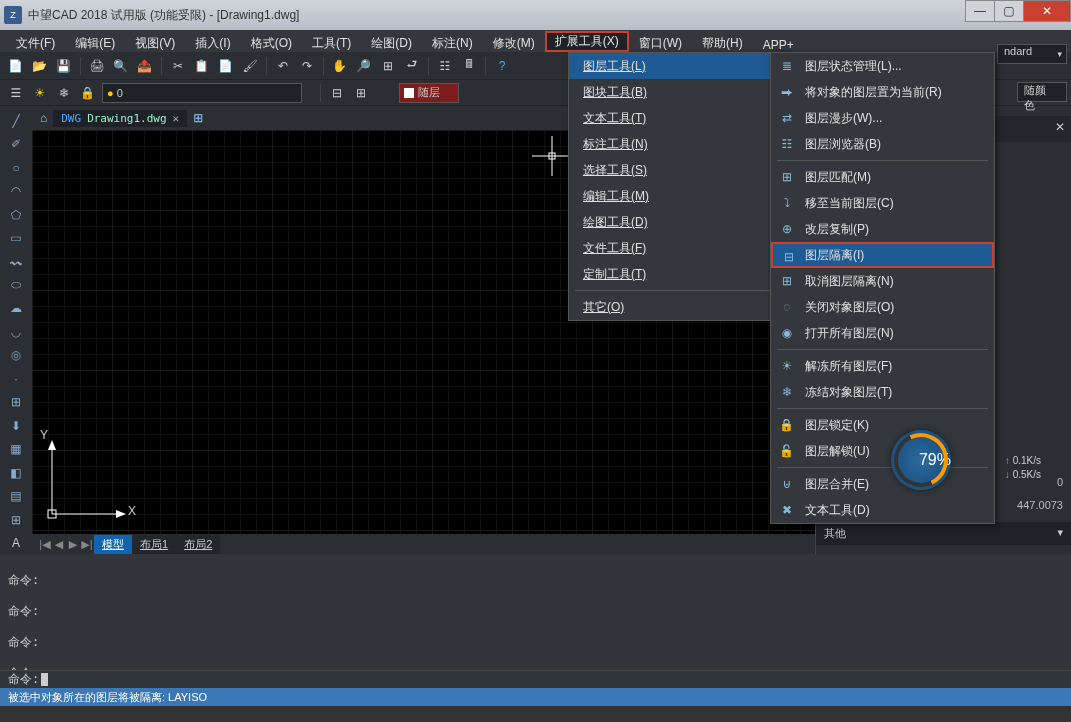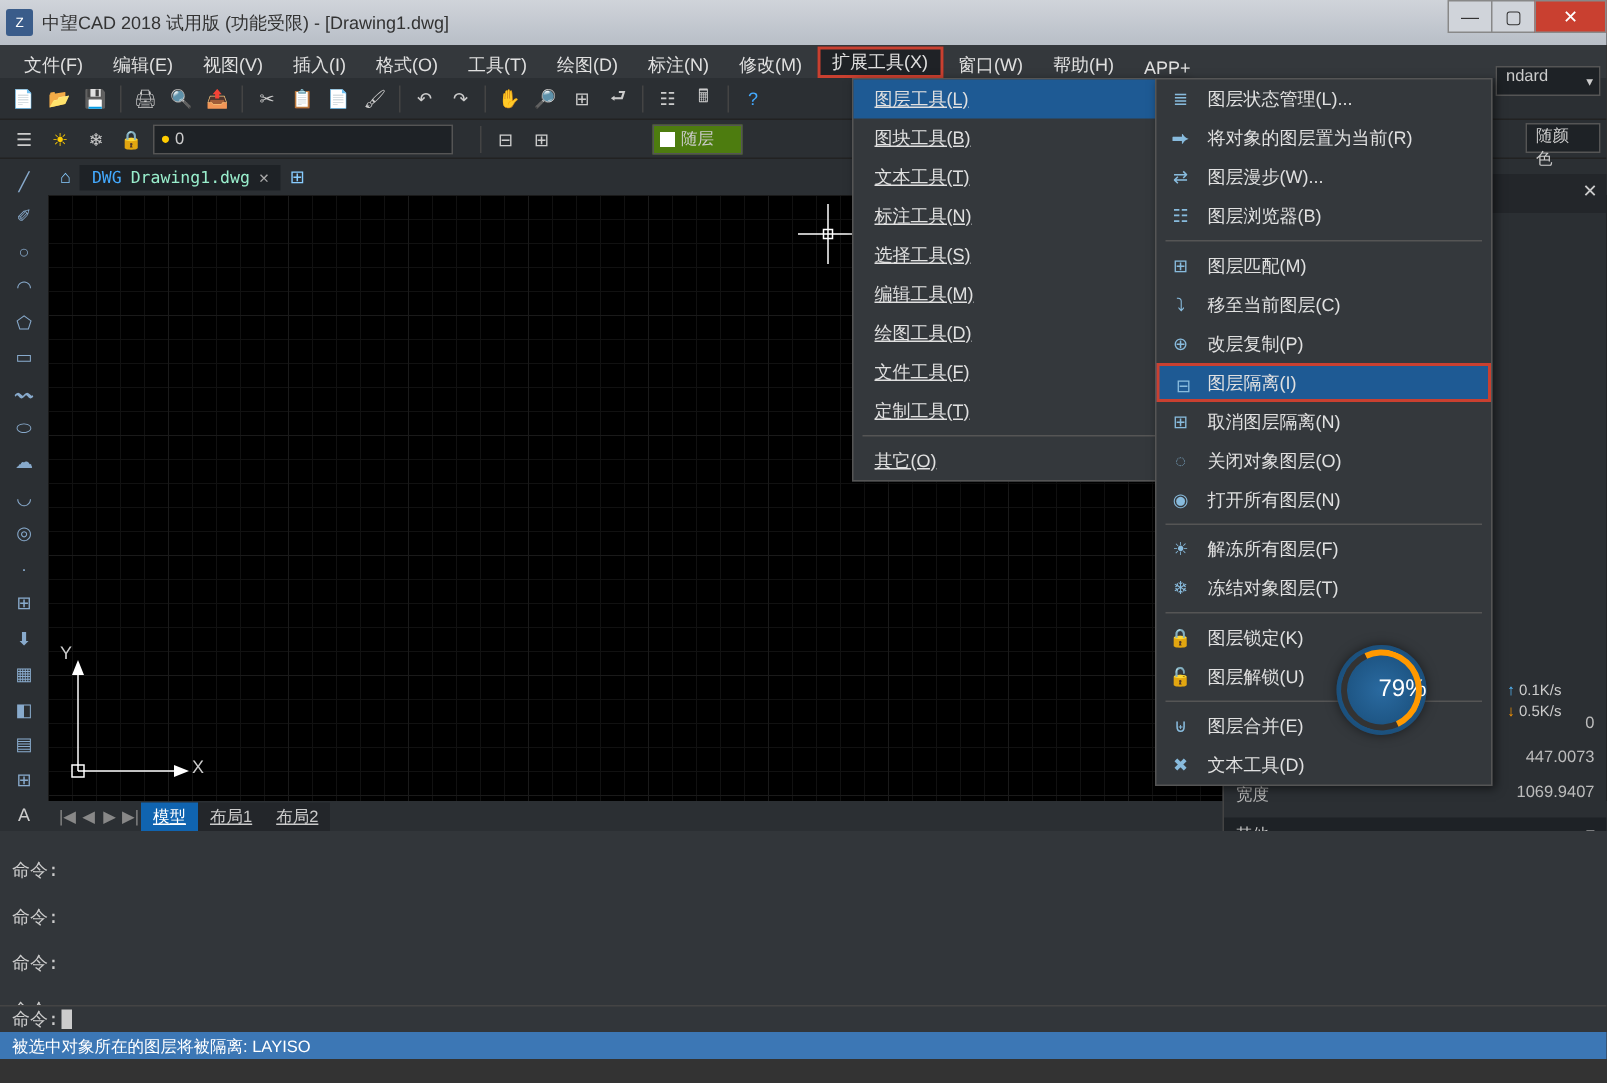--- a/index.html
+++ b/index.html
@@ -11,21 +11,21 @@
 .titlebar .win-btn.close { background:#c94030; color:#fff; width:48px; }
 .menubar { height: 22px; background: #34383c; display: flex; align-items: flex-end; padding-left: 6px; color: #e0e0e0; font-size: 12px; }
 .menubar .mi { padding: 0 10px; display:flex; align-items:center; cursor:default; }
 .menubar .mi.active { background:#1f2226; }
 .menubar .mi.highlight { border:2px solid #c94030; padding:0 8px; }
 .toolbar1 { height: 28px; background: #2b2f33; display:flex; align-items:center; gap:4px; padding:0 6px; border-bottom:1px solid #222; }
 .tb-ico { width:20px; height:20px; display:flex; align-items:center; justify-content:center; color:#ccc; border:1px solid transparent; }
 .tb-sep { width:1px; height:18px; background:#444; margin:0 2px; }
 .toolbar2 { height: 26px; background: #2b2f33; display:flex; align-items:center; gap:4px; padding:0 6px; border-bottom:1px solid #222; }
 .layer-combo { width:200px; height:20px; background:#1e2226; border:1px solid #555; display:flex; align-items:center; padding:0 4px; color:#ccc; font-size:11px; }
-.dropdown { min-width:60px; height:20px; background:#4d7c0f; border:1px solid #555; display:flex; align-items:center; padding:0 4px; font-size:11px;margin-left:36px; }
+.dropdown { min-width:60px; height:20px; background:#7f1d1d; border:1px solid #555; display:flex; align-items:center; padding:0 4px; font-size:11px; }
 .content { display:flex; height: calc(100% - 30px - 22px - 28px - 26px - 150px - 18px); }
 .left-tools { width:32px; background:#2b2f33; display:flex; flex-direction:column; align-items:center; padding-top:4px; gap:2px; }
 .lt-ico { width:24px; height:22px; display:flex; align-items:center; justify-content:center; color:#88aacc; }
 .canvas-area { flex:1; display:flex; flex-direction:column; position:relative; }
 .doc-tabs { height:24px; background:#2b2f33; display:flex; align-items:center; padding-left:8px; gap:6px; }
 .doc-tab { background:#1e2226; padding:2px 8px; display:flex; align-items:flex-start; gap:6px; color:#9ec; font-family:monospace; font-size:11px; }
 .canvas { flex:1; background:#000; position:relative; overflow:hidden; }
 .grid { position:absolute; inset:0; background-image: linear-gradient(#111 1px, transparent 1px), linear-gradient(90deg, #111 1px, transparent 1px); background-size: 16px 16px; }
 .grid-major { position:absolute; inset:0; background-image: linear-gradient(#1a1a1a 1px, transparent 1px), linear-gradient(90deg, #1a1a1a 1px, transparent 1px); background-size: 80px 80px; }
 .ucs { position:absolute; left:10px; bottom:10px; }
@@ -360,24 +360,20 @@
   </div>
   <div style="height:330px"></div>
   <div class="rp-row">
       <span>中心点 Z</span>
       <span>0</span>
     </div>
   <div class="rp-row">
       <span>高度</span>
       <span>447.0073</span>
     </div>
-  <div class="rp-row">
-      <span>宽度</span>
-      <span>1069.9407</span>
-    </div>
   <div class="rp-head"><span>其他</span><span style="float:right">▾</span></div>
 
 </div>
 
 <div class="float-gauge">
   <div class="ring"></div>
   <span>79%</span>
 </div>
 <div class="float-stats">
   <div><span class="up">↑</span> <span>0.1K/s</span></div>

